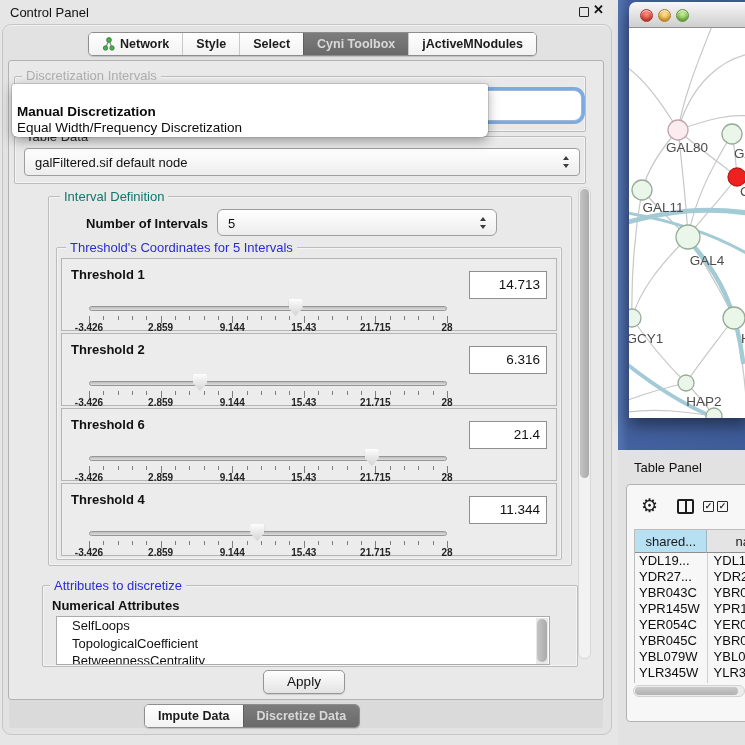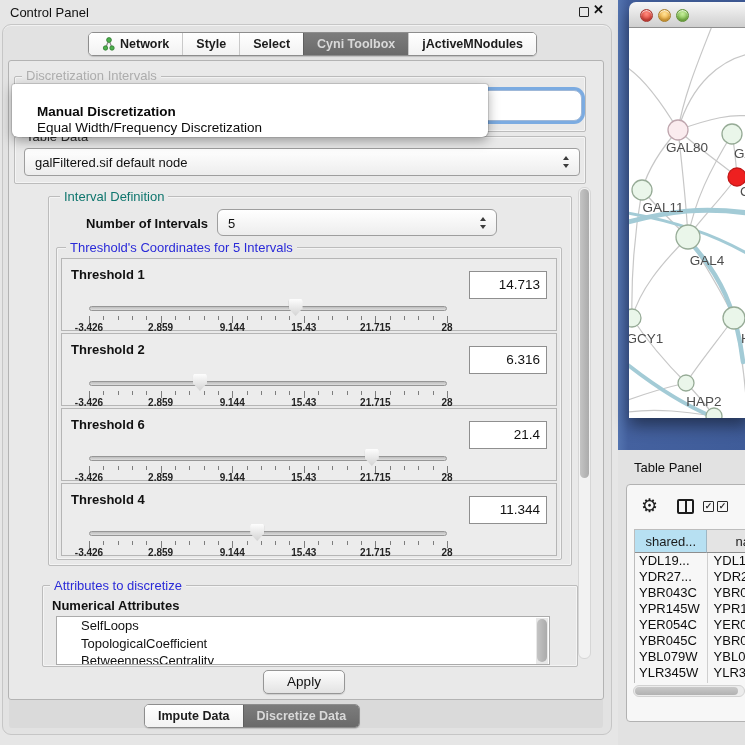--- a/index.html
+++ b/index.html
@@ -26,21 +26,21 @@
 
   .groupbox { position:absolute; border:1px solid #bcbcbc; border-radius:2px; box-shadow:inset 0 0 0 1px #f4f4f4; }
   .grouptitle { position:absolute; font-size:13px; background:#e9e9e9; padding:0 4px; line-height:13px; }
 
   
   #algo-combo { left:22px; top:90px; width:560px; height:31px; background:#fff; border:1px solid #9fb8d8; border-radius:8px; box-shadow:0 0 0 3px rgba(86,149,222,.75); }
 
   
   #algo-popup { left:12px; top:84px; width:476px; height:53px; background:#fff; border-radius:3px 3px 6px 6px; box-shadow:0 4px 12px rgba(0,0,0,.35), 0 0 0 1px rgba(0,0,0,.12); z-index:40; }
   #popup-prompt { width:100%; text-align:center; top:5px; font-size:12.5px; color:#b4b4b4; position:absolute; }
-  .popup-opt { position:absolute; left:3px; font-size:13.5px; color:#0a0a0a; cursor:pointer; padding:0 2px;margin-left:20px; }
+  .popup-opt { position:absolute; left:3px; font-size:13.5px; color:#0a0a0a; cursor:pointer; padding:0 2px; }
   .popup-opt.bold { font-weight:bold; }
 
   .combo { position:absolute; background:linear-gradient(#ffffff,#ededed); border:1px solid #9e9e9e; border-radius:4px; font-size:13px; color:#111; cursor:pointer; }
   .combo .val { position:absolute; left:10px; top:50%; transform:translateY(-50%); white-space:nowrap; }
   .spinner { position:absolute; right:8px; top:50%; transform:translateY(-50%); width:9px; height:12px; }
   .spinner:before, .spinner:after { content:""; position:absolute; left:1px; border-left:3.5px solid transparent; border-right:3.5px solid transparent; }
   .spinner:before { top:0; border-bottom:4.5px solid #3c3c3c; }
   .spinner:after { bottom:0; border-top:4.5px solid #3c3c3c; }
 
   
@@ -53,21 +53,21 @@
   .thr-track { position:absolute; left:27px; top:47px; width:358px; height:5px; background:linear-gradient(#bdbdbd,#dedede); border:1px solid #969696; border-radius:3px; }
   .thr-thumb { position:absolute; top:40px; width:14px; height:17px; background:linear-gradient(#fdfdfd,#d3d3d3); clip-path:polygon(8% 0,92% 0,100% 12%,100% 55%,50% 100%,0 55%,0 12%); filter:drop-shadow(0 0 1px #8a8a8a); cursor:pointer; }
   .thr-ticks { position:absolute; left:27px; top:57px; width:358px; height:8px; }
   .tick { position:absolute; width:1px; background:#7d7d7d; top:0; }
   .thr-scale { position:absolute; left:27px; top:63px; width:358px; height:11px; }
   .scale-lbl { position:absolute; transform:translateX(-50%); font-size:10px; font-weight:bold; color:#222; white-space:nowrap; }
   .thr-value { position:absolute; right:9px; top:12px; width:78px; height:28px; background:#fff; border:1px solid #8f8f8f; font-size:13.5px; color:#111; text-align:right; padding:5px 6px 0 0; }
 
   
   #attr-list { left:56px; top:616px; width:494px; height:49px; background:#fff; border:1px solid #ababab; overflow:hidden; }
-  .attr-item { font-size:13px; color:#111; padding:1px 0 1px 24px; line-height:15.5px; cursor:pointer; white-space:nowrap; }
+  .attr-item { font-size:13px; color:#111; padding:1px 0 1px 15px; line-height:15.5px; cursor:pointer; white-space:nowrap; }
   #attr-vsb { position:absolute; right:1px; top:1px; width:12px; height:46px; background:#e8e8e8; }
   #attr-vsb .vthumb { top:1px; height:43px; }
 
   #apply-btn { left:263px; top:670px; width:82px; height:24px; background:linear-gradient(#fefefe,#e3e3e3); border:1px solid #969696; border-radius:5px; font-size:13.5px; color:#111; text-align:center; line-height:22px; cursor:pointer; box-shadow:0 1px 1px rgba(0,0,0,.12); }
   #bottom-strip { left:9px; top:700px; width:594px; height:28px; background:#dadada; border-radius:0 0 3px 3px; }
 
   
   #net-backdrop { left:618px; top:0; width:127px; height:450px; background:linear-gradient(90deg,#5474b0 0,#44619f 10px,#3f5c99 100%); }
   #mac-window { left:629px; top:2px; width:120px; height:416px; border-radius:7px 0 0 0; box-shadow:0 8px 16px rgba(0,0,0,.45); }
   #mac-titlebar { left:0; top:0; width:100%; height:26px; background:linear-gradient(#f7f7f7,#cfcfcf); border-bottom:1px solid #8f8f8f; border-radius:7px 0 0 0; }

